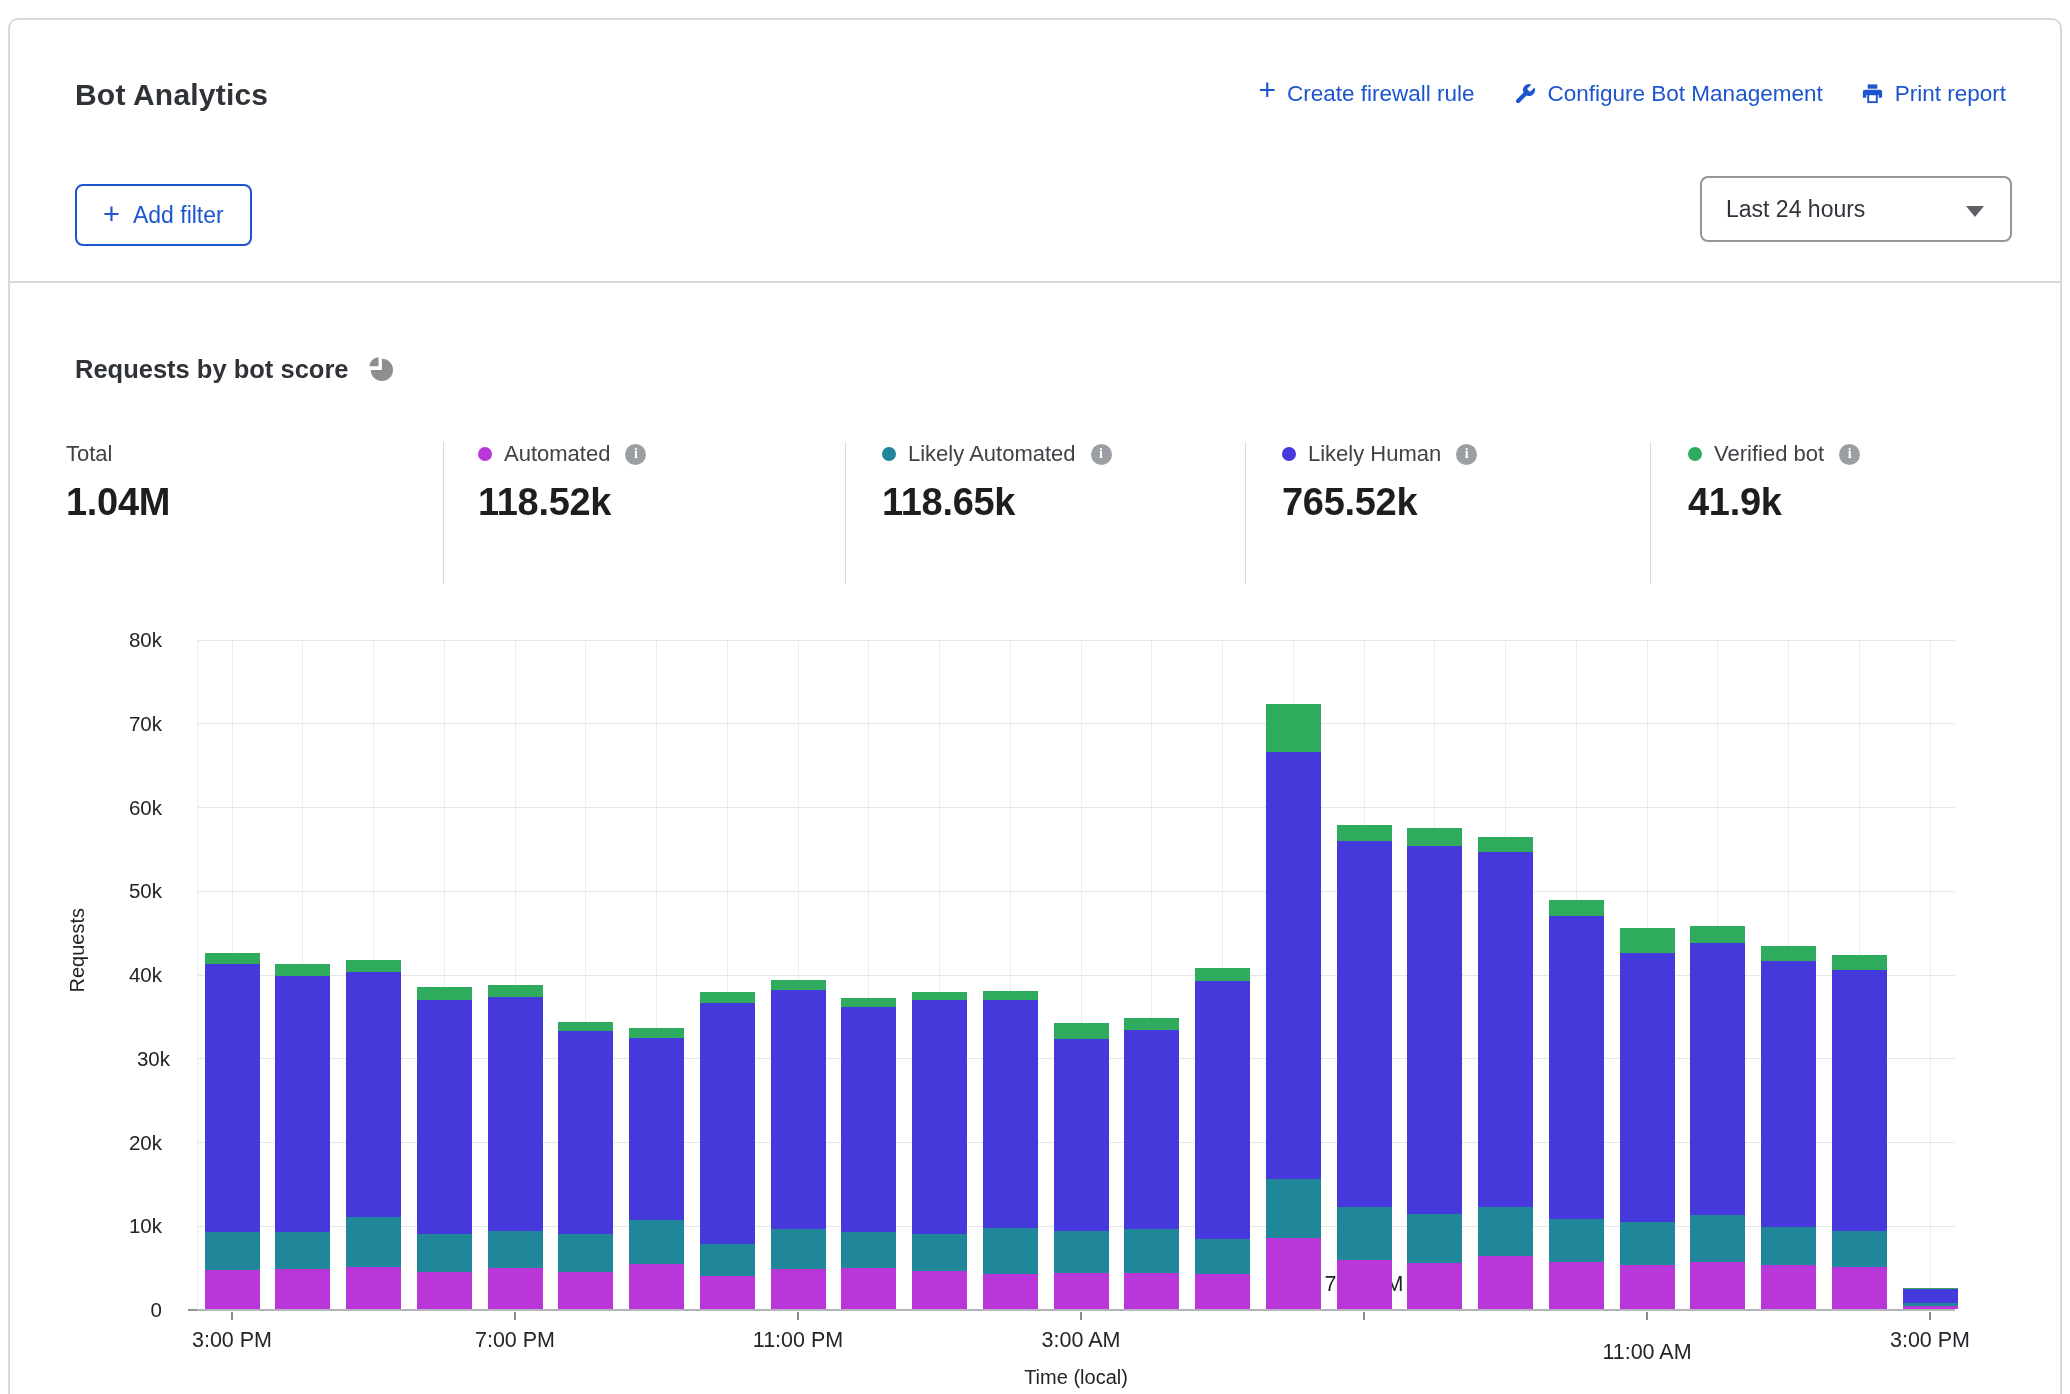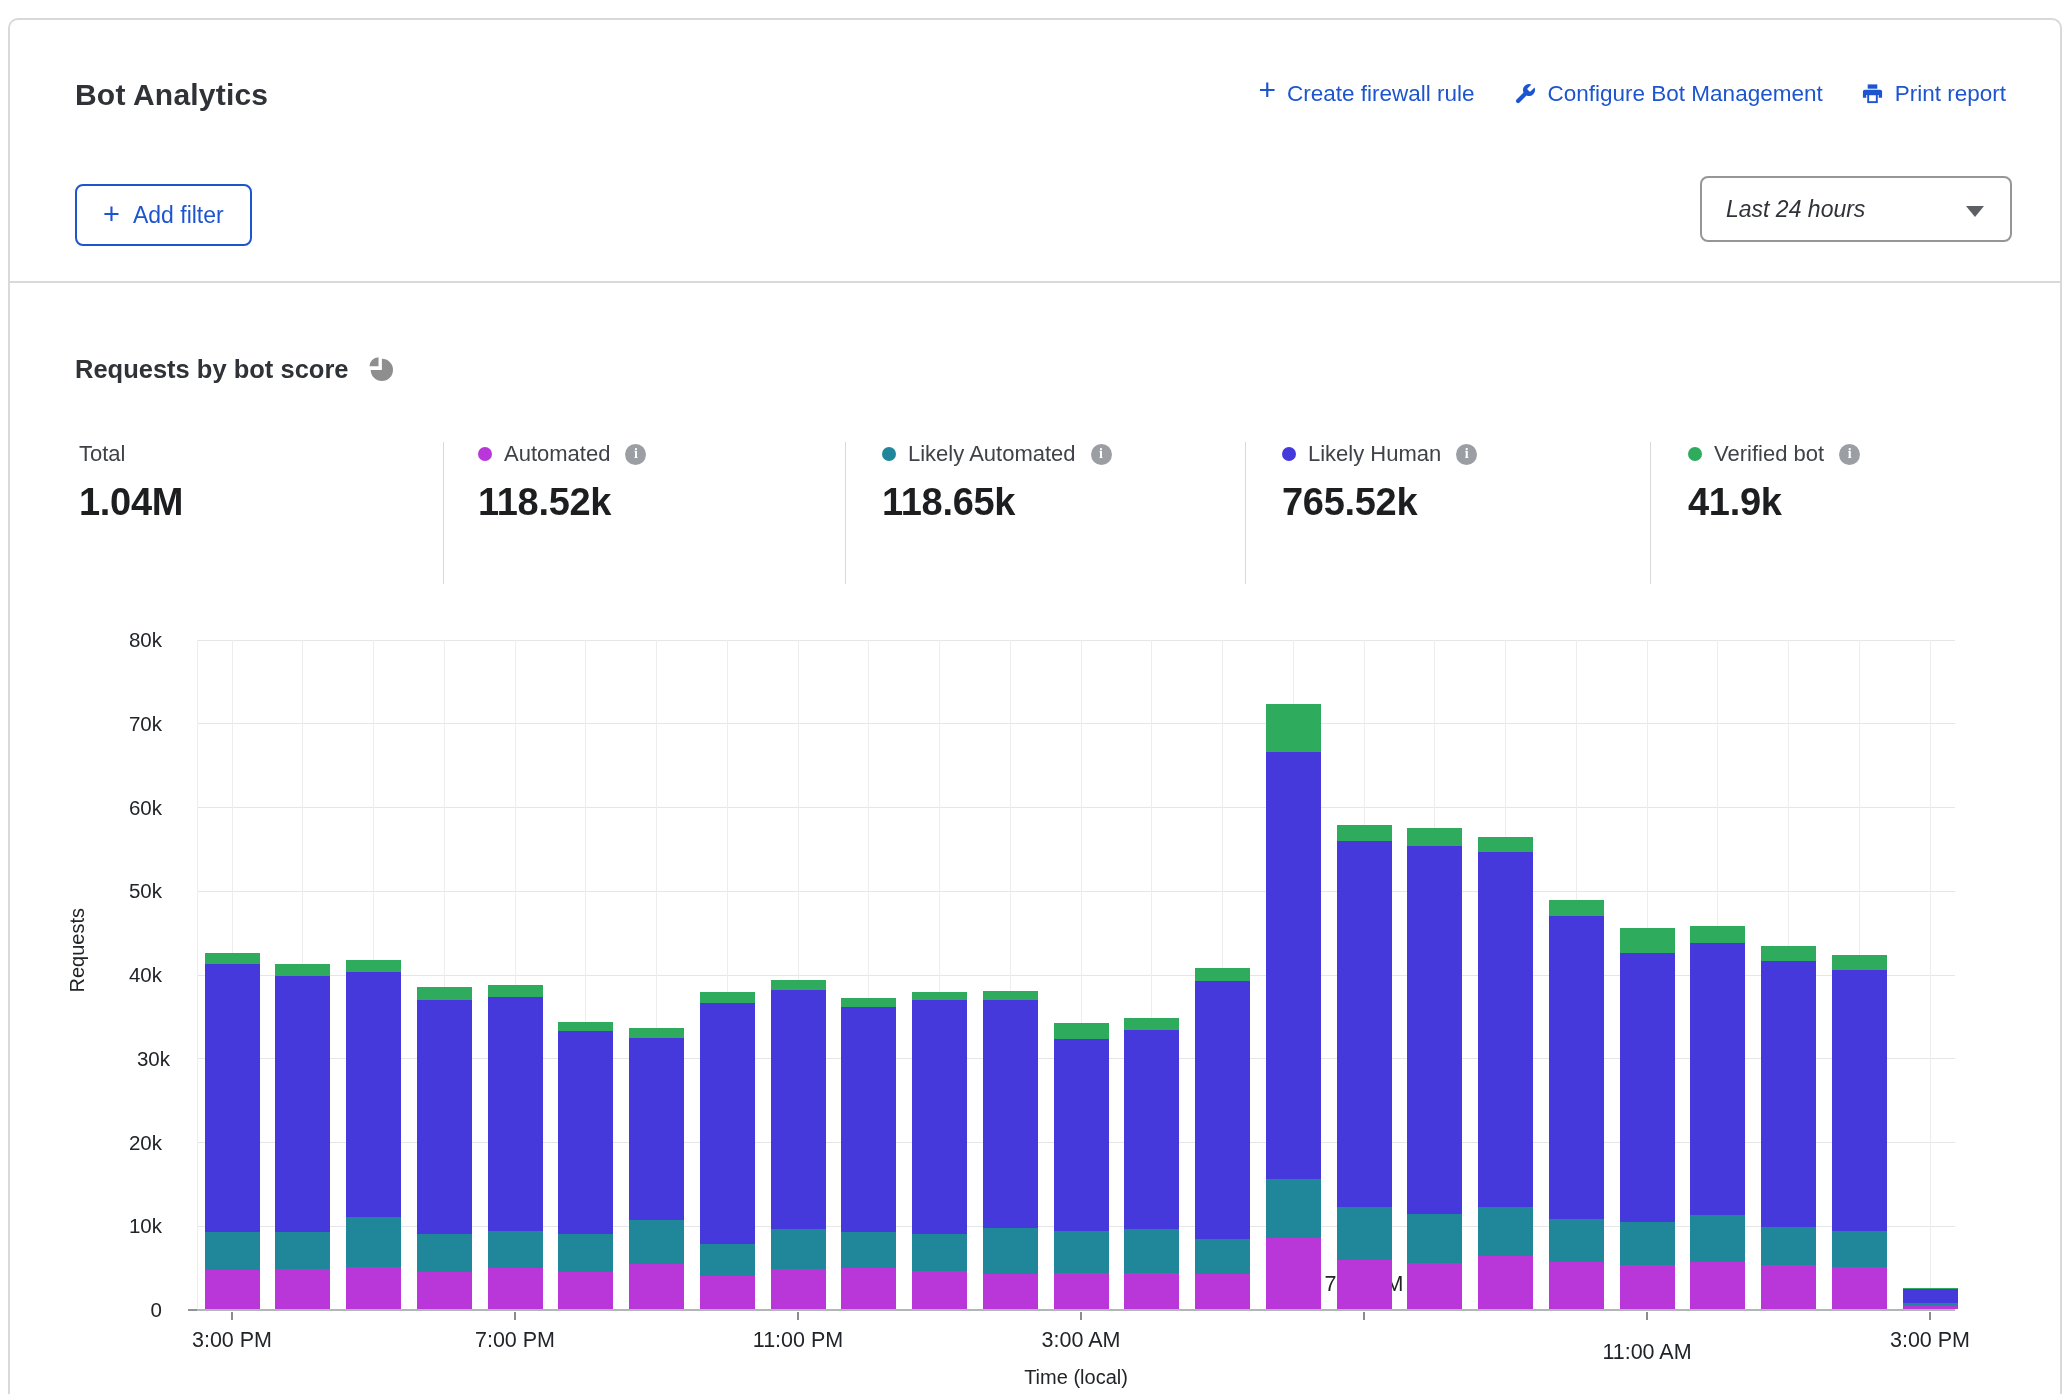--- a/index.html
+++ b/index.html
@@ -20,21 +20,21 @@
   .action-link svg { display: block; }
 
   .add-filter { position: absolute; left: 75px; top: 184px; height: 62px; padding: 0 26px;
                 display: flex; align-items: center; gap: 13px; background: #fff;
                 border: 2px solid #1d55cf; border-radius: 8px; color: #1d55cf; font-size: 23px;
                 font-family: inherit; cursor: pointer; }
   .add-filter .plus-glyph { font-size: 29px; font-weight: 500; line-height: 20px; position: relative; top: -1px; }
 
   .time-select { position: absolute; left: 1700px; top: 176px; width: 312px; height: 66px;
                  border: 2px solid #969696; border-radius: 8px; background: #fff; cursor: pointer;
-                 display: flex; align-items: center; padding: 0 24px; font-size: 23px; color: #30343a; font-style: italic; }
+                 display: flex; align-items: center; padding: 0 24px; font-size: 23px; color: #30343a; }
   .caret-down { position: absolute; right: 26px; top: 28px; width: 0; height: 0;
                 border-left: 9px solid transparent; border-right: 9px solid transparent;
                 border-top: 11px solid #5c6064; }
 
   .header-divider { position: absolute; left: 10px; top: 281px; width: 2050px; height: 2px; background: #d9d9d9; }
 
   .section-title-row { position: absolute; left: 75px; top: 352px; display: flex; align-items: center; gap: 16px; }
   .section-title { font-size: 25.5px; font-weight: 700; color: #2f3337; }
   .pie-icon { position: relative; top: 1px; }
 
@@ -112,21 +112,21 @@
     <h2 class="section-title">Requests by bot score</h2>
     <span class="pie-icon">
       <svg width="30" height="30" viewBox="0 0 24 24">
         <path d="M13.5 13.5 L4.6 13.5 A8.9 8.9 0 1 0 13.5 4.6 Z" fill="#8e8e8e"></path>
         <path d="M10.8 10.6 L10.8 3.4 A7.2 7.2 0 0 0 3.6 10.6 Z" fill="#8e8e8e"></path>
       </svg>
     </span>
   </div>
 
   <div id="stats">
-      <div class="stat-col" style="left: 79px;">
+      <div class="stat-col" style="left: 66px;">
         <div class="stat-label-row">
           <div class="stat-label">Total</div>
         </div>
         <div class="stat-value">1.04M</div>
       </div>
       <div class="stat-col" style="left: 478px;">
         <div class="stat-label-row">
           <div class="legend-dot" style="background: rgb(185, 54, 217);"></div>
           <div class="stat-label">Automated</div>
           <div class="info-icon"></div>

